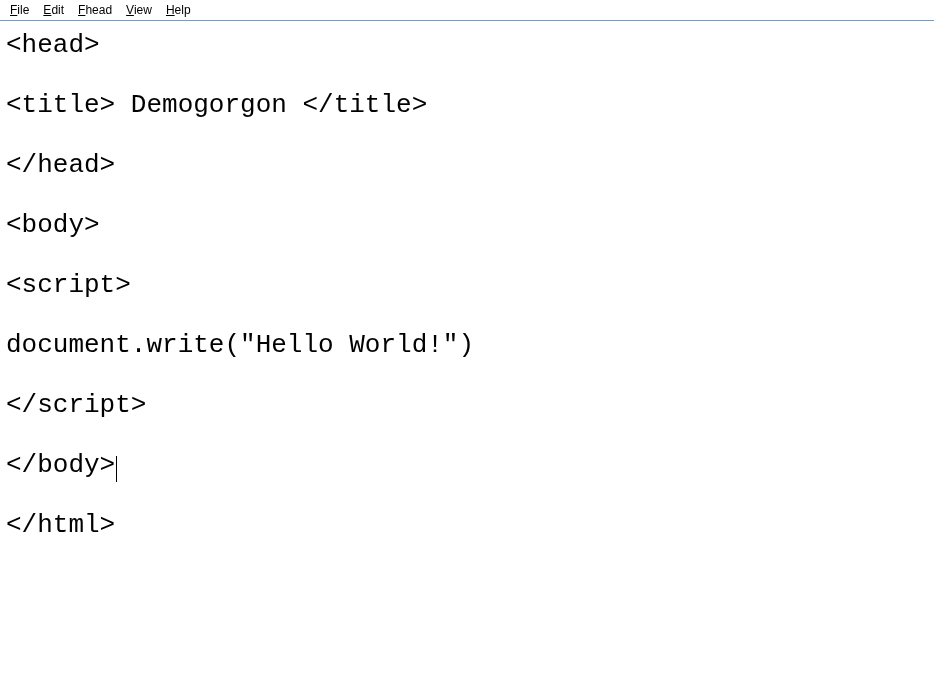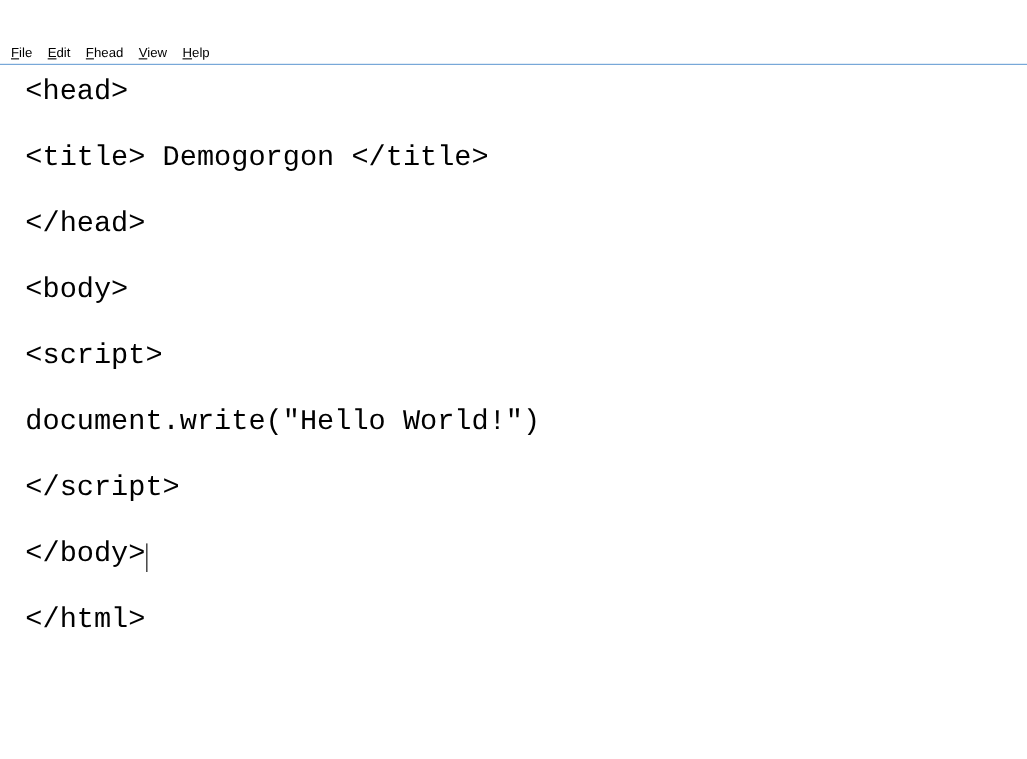--- a/index.html
+++ b/index.html
@@ -16,40 +16,39 @@
     }
     .menubar {
       display: flex;
       align-items: center;
       height: 20px;
       padding: 1px 4px;
       background: #ffffff;
       font-size: 12px;
       color: #000000;
       gap: 2px;
-      margin-top: 38px;
     }
     .menu-item {
       padding: 1px 6px;
       cursor: default;
       user-select: none;
     }
     .menu-item .underline {
       text-decoration: underline;
     }
     .divider {
       height: 1px;
       background: #6a9fd4;
       width: 100%;
     }
     .editor {
       font-family: Consolas, "Courier New", monospace;
       font-size: 26px;
       line-height: 1.15;
-      padding: 10px 23px;
+      padding: 10px 6px;
       white-space: pre;
       color: #000000;
       position: relative;
     }
     .editor-line {
       min-height: 30px;
     }
     .caret {
       display: inline-block;
       width: 1px;

